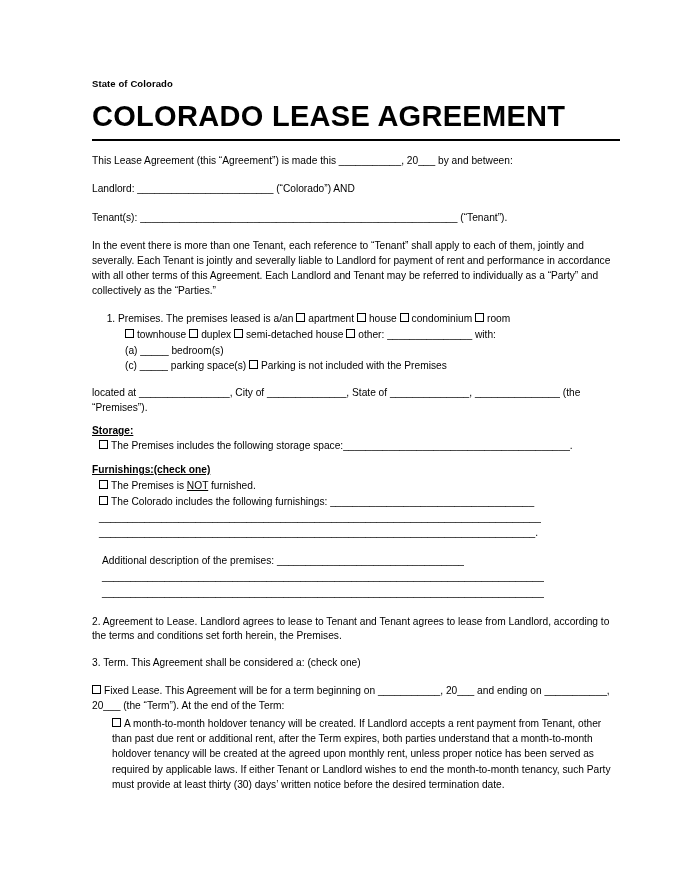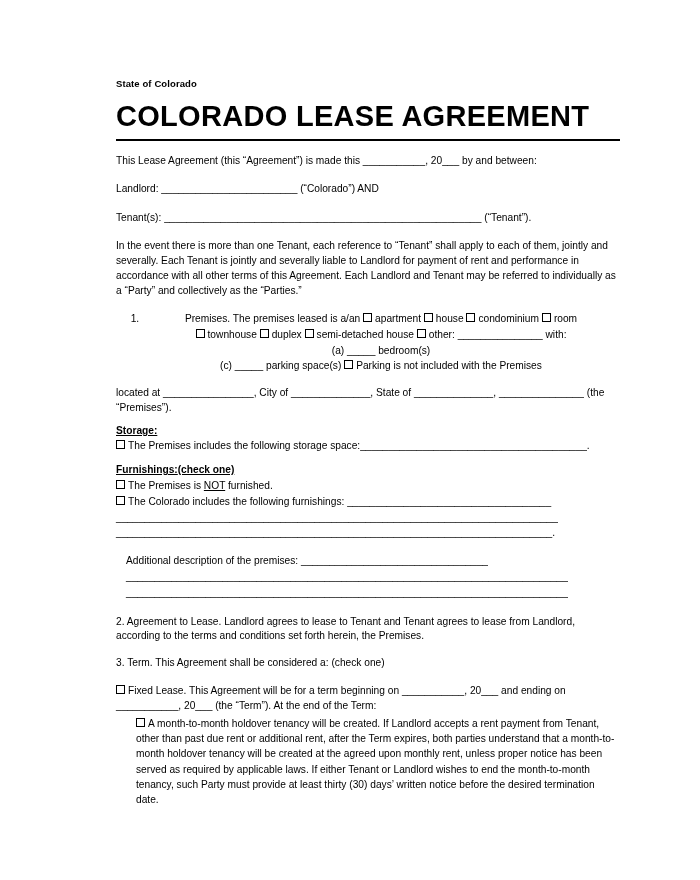--- a/index.html
+++ b/index.html
@@ -13,21 +13,21 @@
     font-family: "Liberation Sans", sans-serif;
     color: #000000;
     overflow: hidden;
   }
   .page {
     position: relative;
     width: 700px;
     height: 880px;
     background: #ffffff;
     box-sizing: border-box;
-    padding: 78px 80px 0 116px;
+    padding: 78px 80px 0 92px;
   }
   .state-line {
     font-size: 9.5px;
     font-weight: bold;
     letter-spacing: 0.1px;
     margin: 0 0 12px 0;
   }
   .doc-title {
     font-size: 29px;
     font-weight: bold;
@@ -54,26 +54,25 @@
   .para-block { margin-bottom: 13px; line-height: 1.45; }
 
   ol.numlist {
     margin: 0 0 10px 0;
     padding-left: 26px;
   }
   ol.numlist > li {
     font-size: 10.2px;
     line-height: 1.5;
     margin-bottom: 2px;
-    text-align: center;
   }
   .sub-line {
     font-size: 10.2px;
     line-height: 1.55;
-    margin-left: 0px;
+    margin-left: 7px;
   }
   .cb {
     display: inline-block;
     width: 7px;
     height: 7px;
     border: 1px solid #000;
     vertical-align: 0px;
     margin-right: 3px;
     background: #fff;
   }

